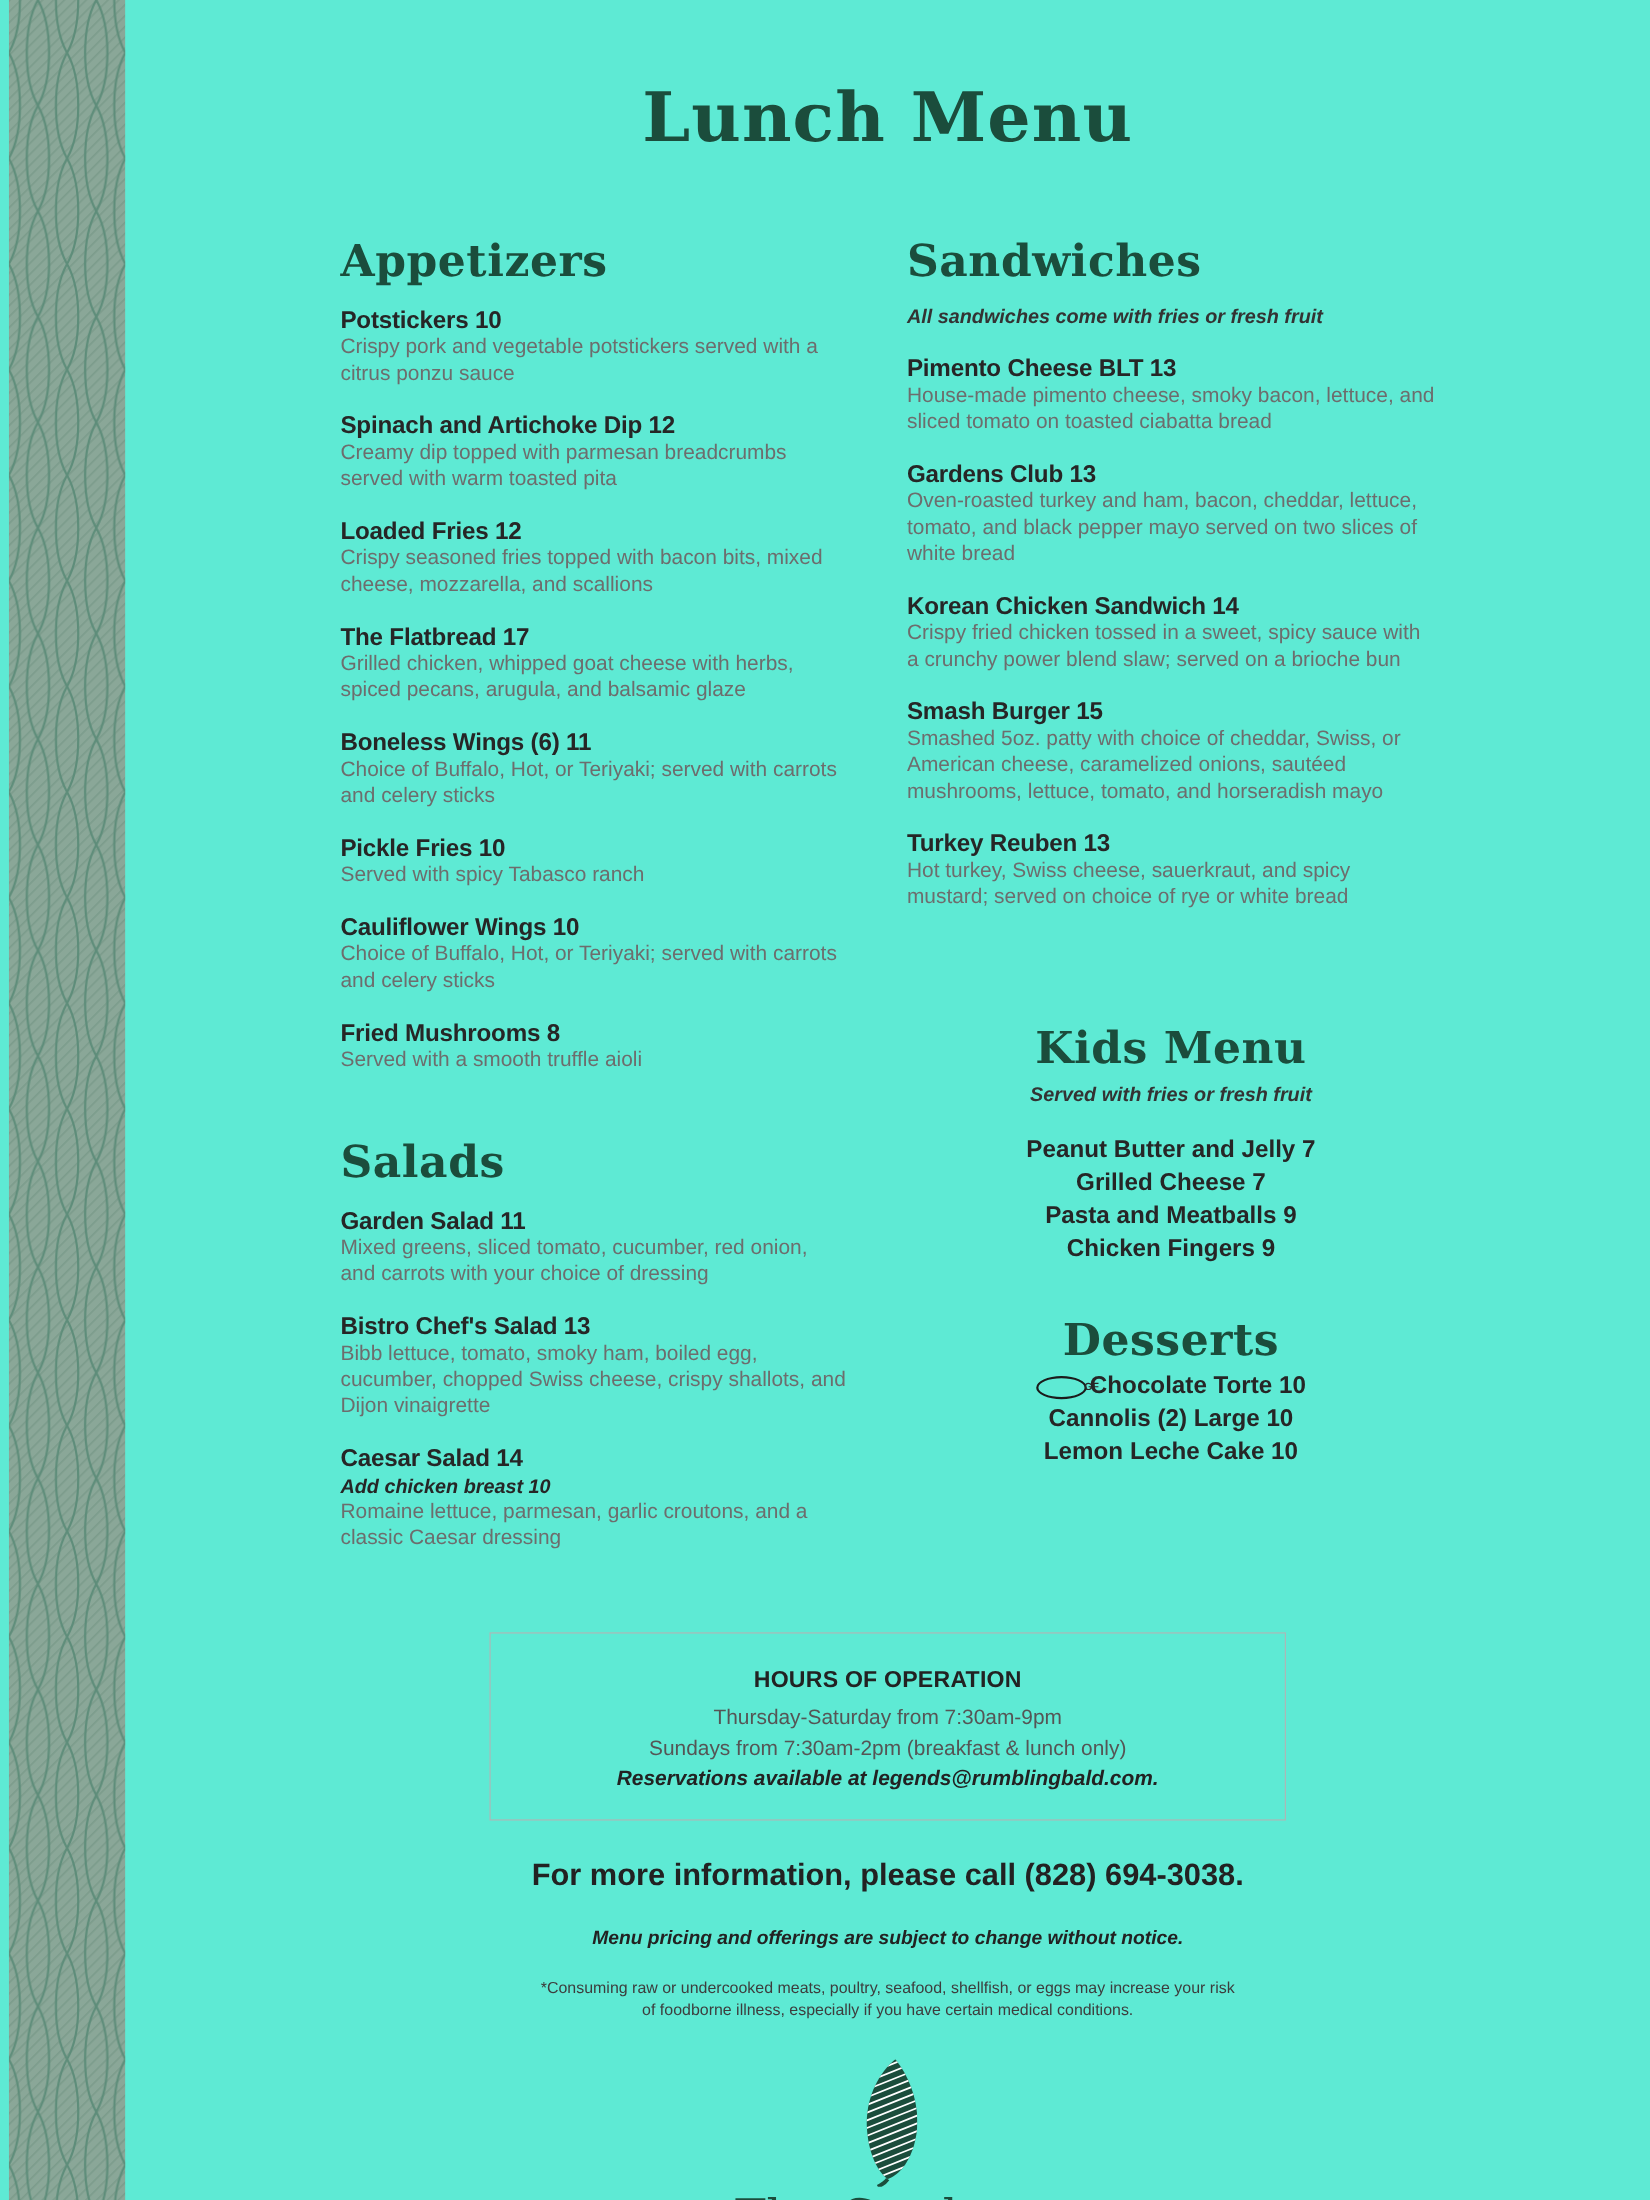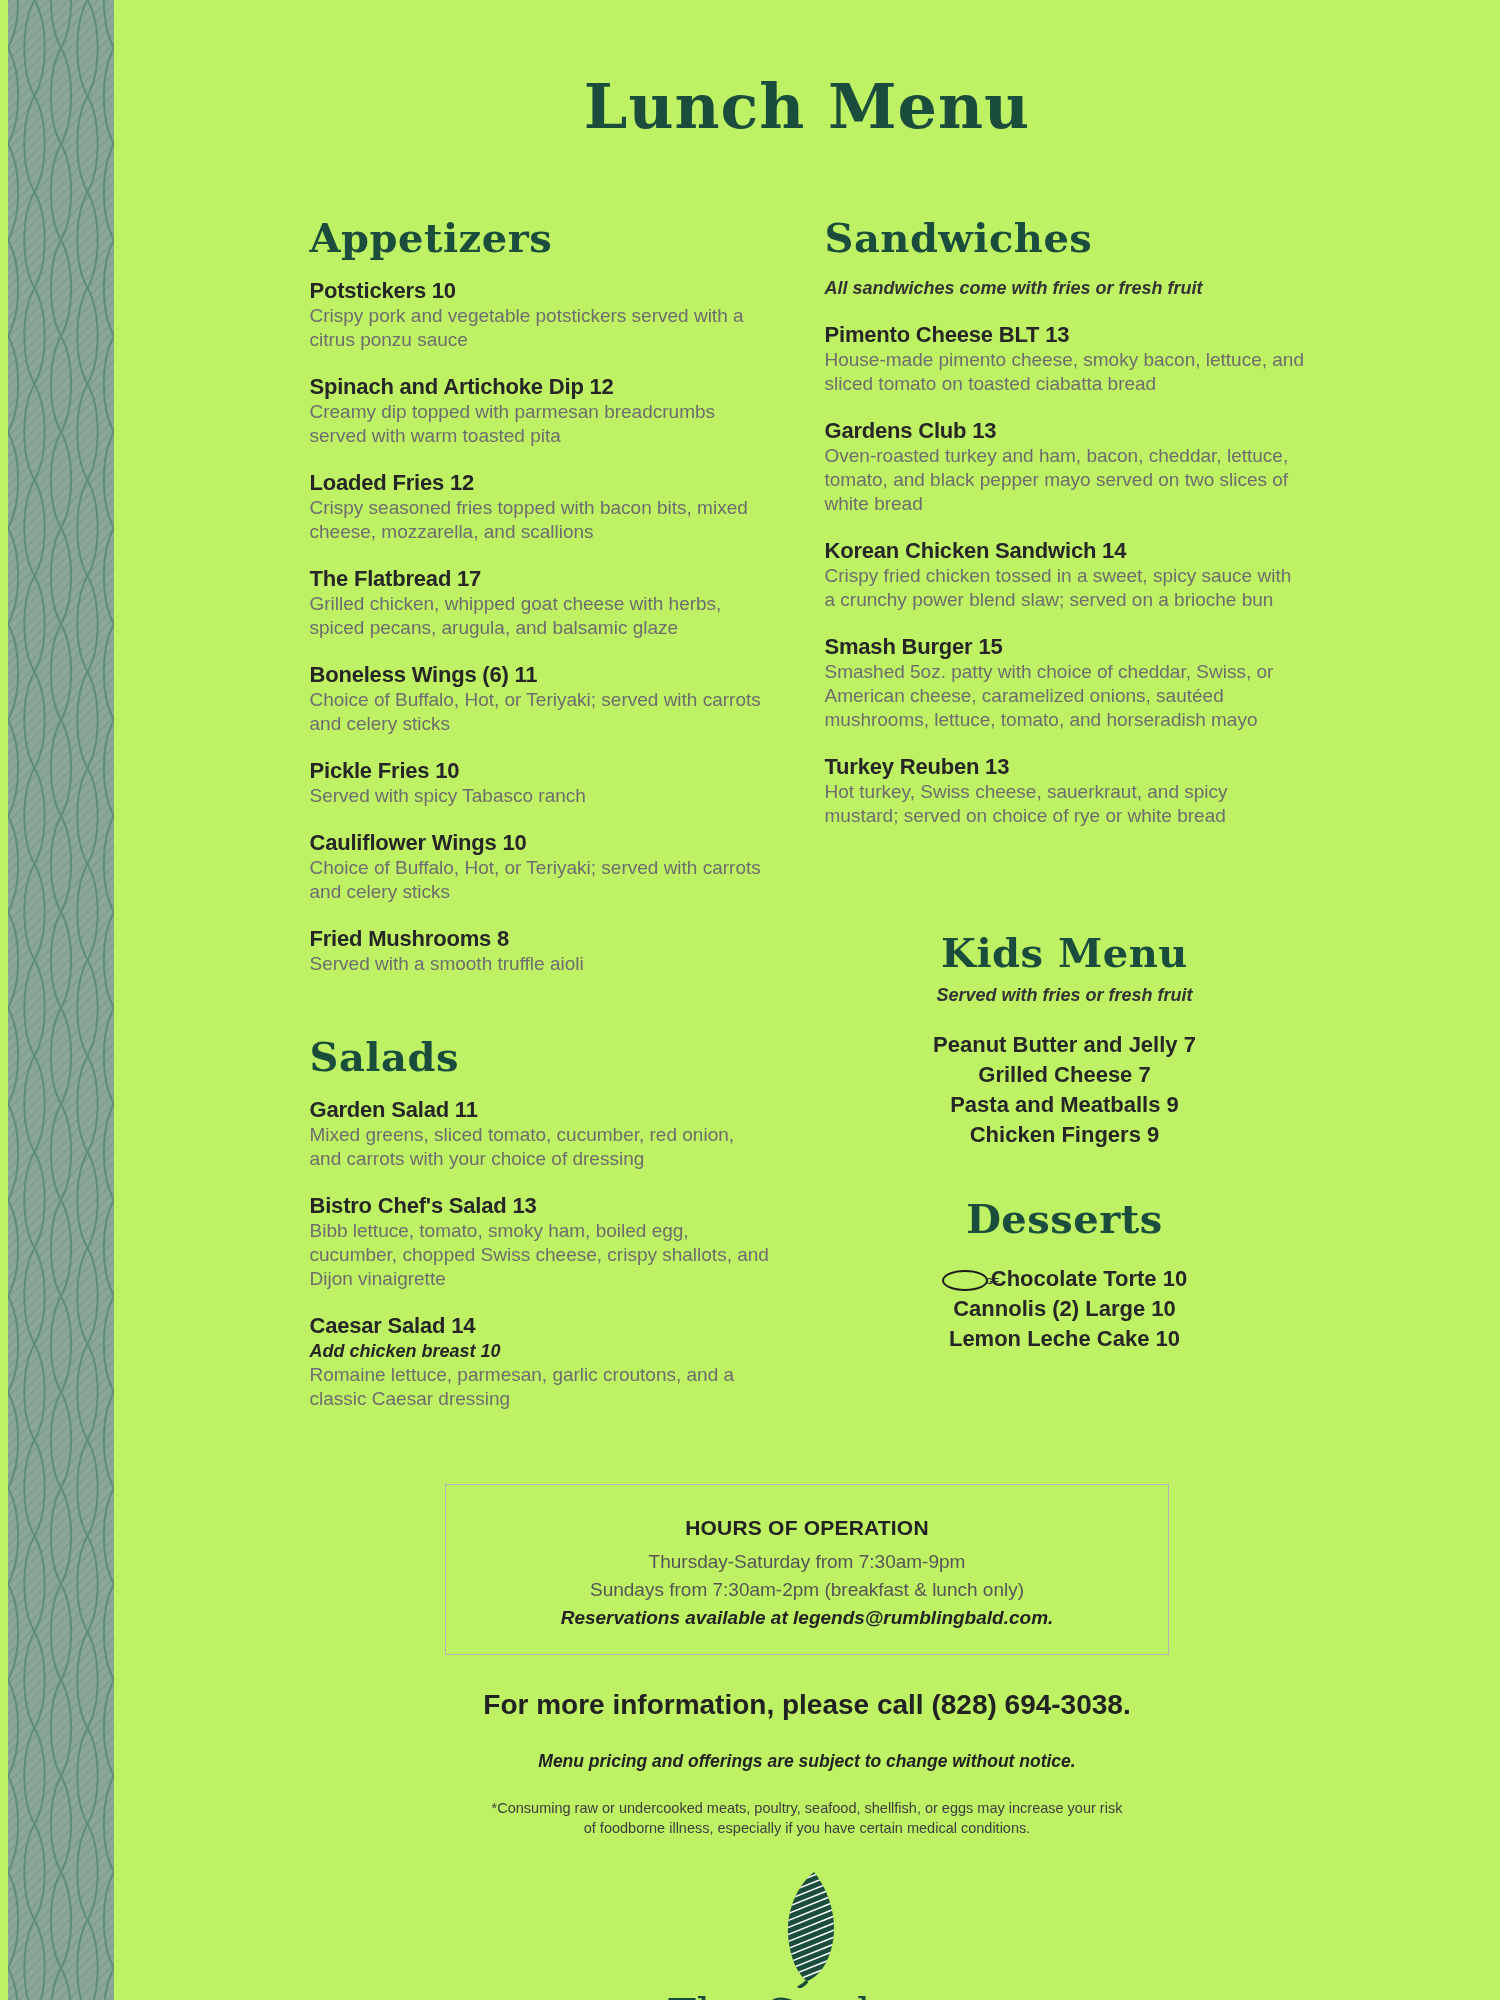--- a/index.html
+++ b/index.html
@@ -1,19 +1,19 @@
 <!DOCTYPE html>
 <html><head>
 <meta charset="utf-8">
 <style>
   html,body{margin:0;padding:0;background:#e9e9e9;}
   .page{
     position:relative;
     width:1500px;height:2000px;
-    background:#bef264;
+    background:#5eead4;
     margin:0 auto;
     overflow:hidden;
     font-family:"Liberation Sans", sans-serif;
     color:#262626;
   }
   .side-strip{position:absolute;left:8px;top:0;width:106px;height:2000px;}
   .content{position:absolute;left:114px;top:0;width:1386px;}
 
   .title{
     margin-top:70px;
@@ -207,21 +207,21 @@
           <div class="center-note">Served with fries or fresh fruit</div>
           <div class="center-items">
             <div class="c-item">Peanut Butter and Jelly 7</div>
             <div class="c-item">Grilled Cheese 7</div>
             <div class="c-item">Pasta and Meatballs 9</div>
             <div class="c-item">Chicken Fingers 9</div>
           </div>
         </div>
 
         <div class="center-block desserts-block">
-          <div class="section-heading" style="margin-bottom:20px;">Desserts</div>
+          <div class="section-heading" style="margin-bottom:0;">Desserts</div>
           <div>
             <div class="c-item"><span class="gf-badge">GF</span><span>Chocolate Torte 10</span></div>
             <div class="c-item">Cannolis (2) Large 10</div>
             <div class="c-item">Lemon Leche Cake 10</div>
           </div>
         </div>
 
       </div>
     </div>
 

